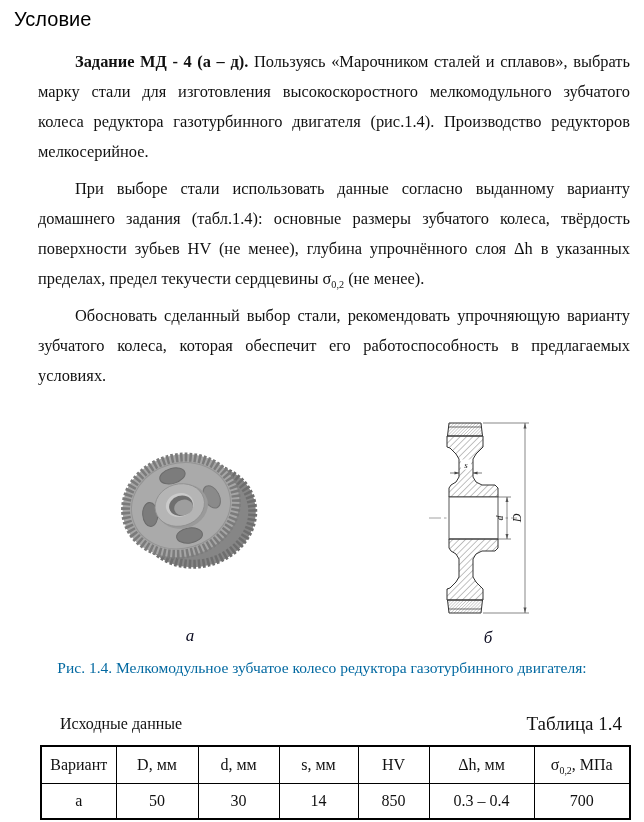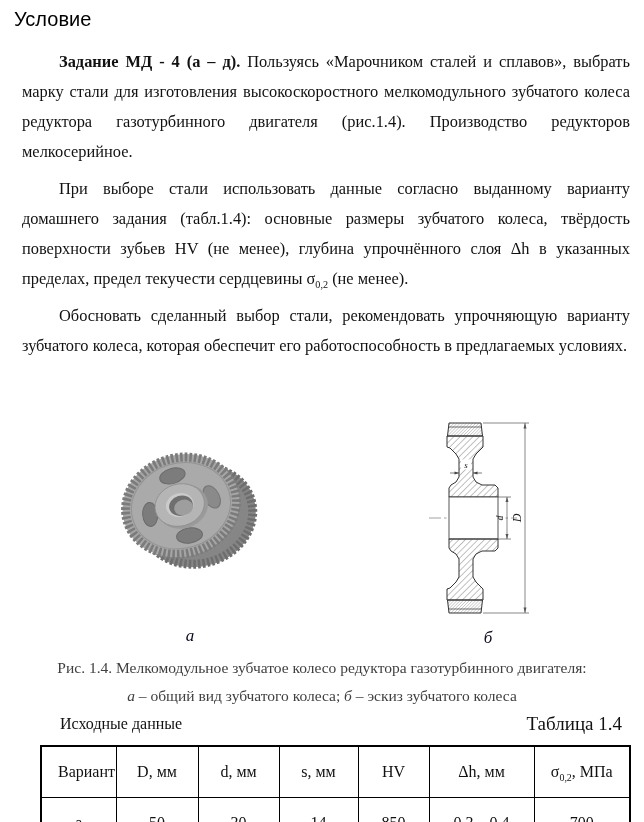--- a/index.html
+++ b/index.html
@@ -10,57 +10,57 @@
     font-family:"Liberation Serif","DejaVu Serif",serif;
     color:#111;
     overflow:hidden;
   }
   .page-title{
     margin:8px 0 16px 14px;
     font-family:"Liberation Sans","DejaVu Sans",sans-serif;
     font-size:20px;font-weight:400;color:#000;
   }
   .doc-text{
-    margin:13px 14px 0 22px;
+    margin:13px 14px 0 38px;
     font-size:16.4px;line-height:30px;
     text-align:justify;
   }
   .doc-text p{margin:0 0 7px 0;text-indent:37px;}
   .doc-text b{font-weight:bold;}
   sub{font-size:0.62em;line-height:0;}
   .figure{position:absolute;left:0;top:420px;width:644px;height:232px;}
   .fig-label{
     position:absolute;top:206px;
     font-style:italic;font-size:17px;color:#0b0b20;
     width:20px;text-align:center;
   }
   .caption{
     position:absolute;left:0;top:654px;width:644px;
-    text-align:center;font-size:15.5px;line-height:28px;color:#404040;
+    text-align:center;font-size:15.5px;line-height:28px;color:#0369a1;
   }
   .caption .it{font-style:italic;}
   .table-pretitle{
     position:absolute;left:60px;top:712px;width:582px;
     text-align:left;font-size:16px;line-height:24px;
   }
   .table-number{
     position:absolute;right:22px;top:712px;
     font-size:19px;line-height:24px;
   }
   table.data{
     position:absolute;left:40px;top:745px;
     border-collapse:collapse;table-layout:fixed;
     width:589px;
     border:2px solid #000;
     font-size:16px;
   }
   table.data th,table.data td{
     border:1px solid #000;
     text-align:center;vertical-align:middle;
-    font-weight:normal;padding:16px;
+    font-weight:normal;padding:8px;
   }
   table.data tr.hdr{height:37px;}
   table.data tr.row{height:30px;}
   svg{display:block;}
 </style>
 </head>
 <body>
 
 <h1 class="page-title">Условие</h1>
 
@@ -148,21 +148,20 @@
     </g>
     <text x="84" y="97" transform="rotate(-90 84 97)" text-anchor="middle" font-size="12" font-style="italic" font-family="Liberation Serif, serif" fill="#222">D</text>
   </svg>
 
   <div class="fig-label" style="left:180px">а</div>
   <div class="fig-label" style="left:478px;top:208px">б</div>
 </div>
 
 <div class="caption">
   <div>Рис. 1.4. Мелкомодульное зубчатое колесо редуктора газотурбинного двигателя:</div>
-  <div><span class="it">а</span><span> – общий вид зубчатого колеса; </span><span class="it">б</span><span> – эскиз зубчатого колеса</span></div>
 </div>
 
 <div class="table-pretitle">Исходные данные</div>
 <div class="table-number">Таблица 1.4</div>
 
 <table class="data">
   <colgroup>
     <col style="width:75px">
       <col style="width:82px">
       <col style="width:81px">

